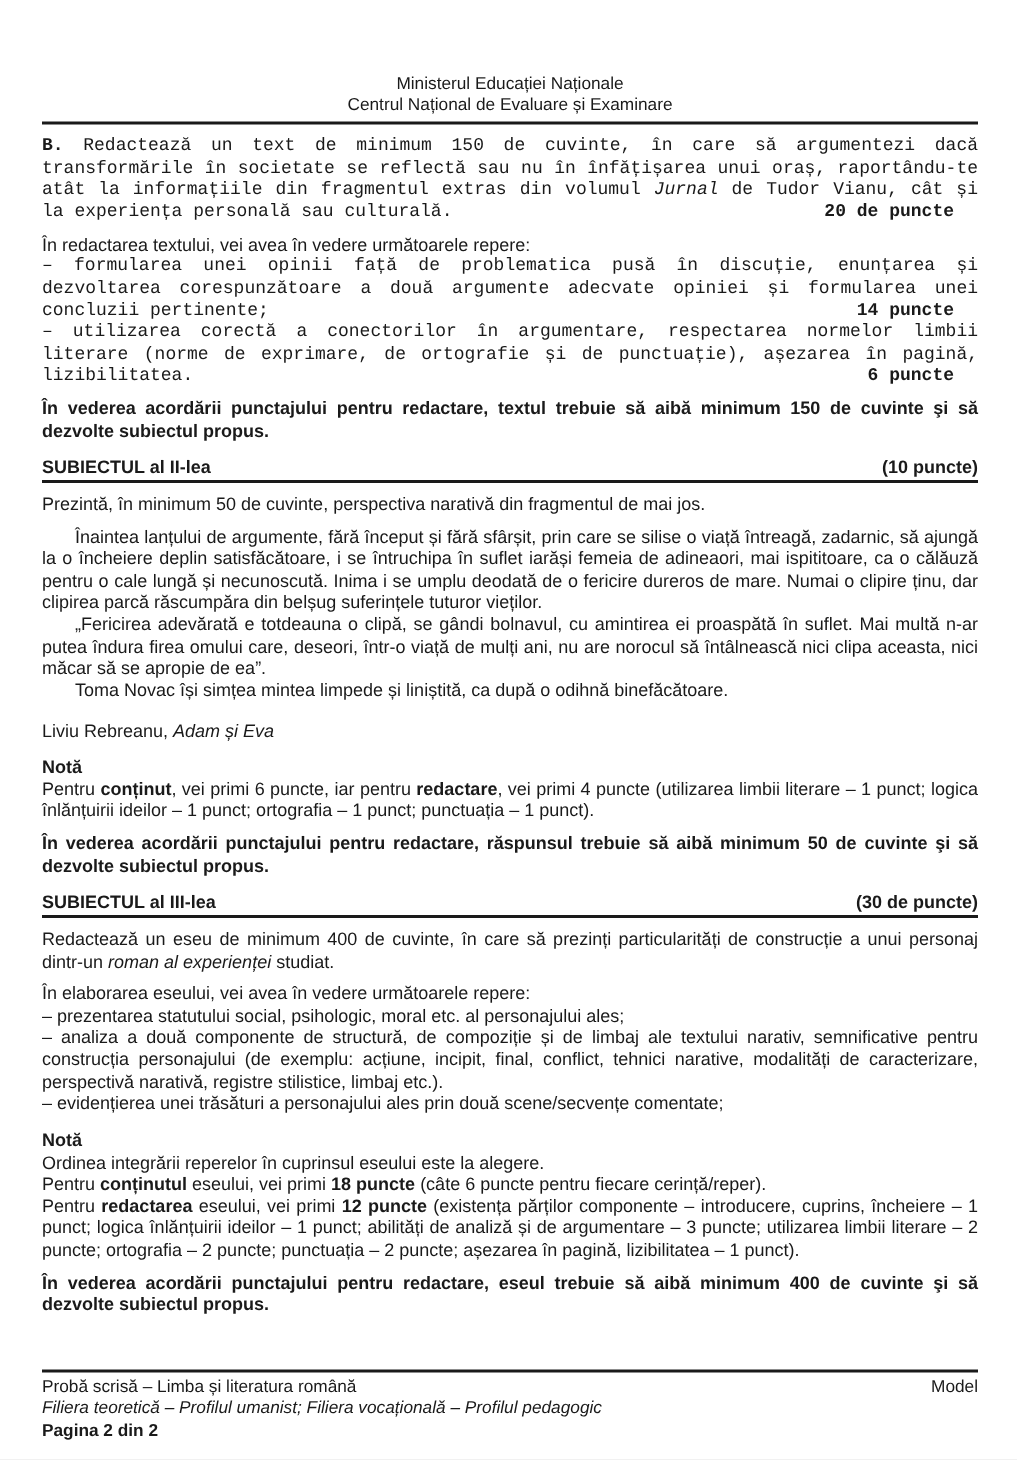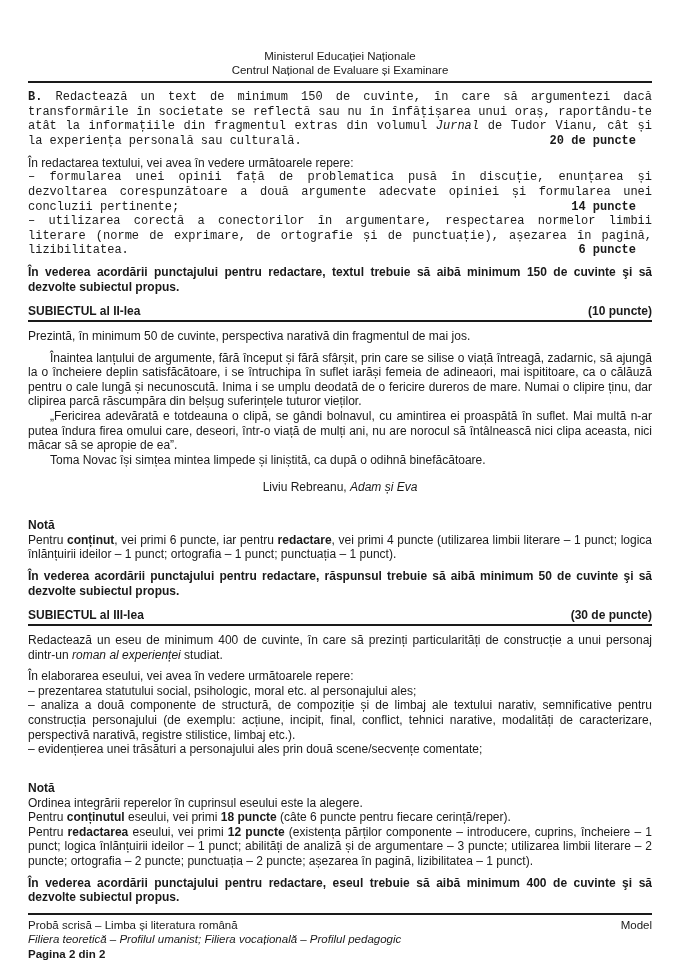--- a/index.html
+++ b/index.html
@@ -32,22 +32,22 @@
     justify-content: space-between;
     align-items: flex-end;
     font-weight: bold;
     border-bottom: 2px solid #1a1a1a;
     padding-bottom: 1px;
     margin-top: 10px;
     gap: 44px;
   }
   .indent { text-indent: 22px; }
   .quote-block { margin-top: 7px; }
-  .attribution { text-align: center; margin-top: 12px; }
-  .note-label { font-weight: bold; margin-top: 24px; text-align: left; }
+  .attribution { text-align: left; margin-top: 12px; }
+  .note-label { font-weight: bold; margin-top: 10px; text-align: left; }
   .doc-footer { margin-top: auto; border-top: 2px solid #1a1a1a; padding-top: 3px; font-size: 11.5px; line-height: 1.25; }
   .footer-row { display: flex; justify-content: space-between; }
   .footer-center { text-align: left; font-weight: bold; }
 </style>
 </head>
 <body>
 
 <div class="page">
 
   <div class="doc-header">

